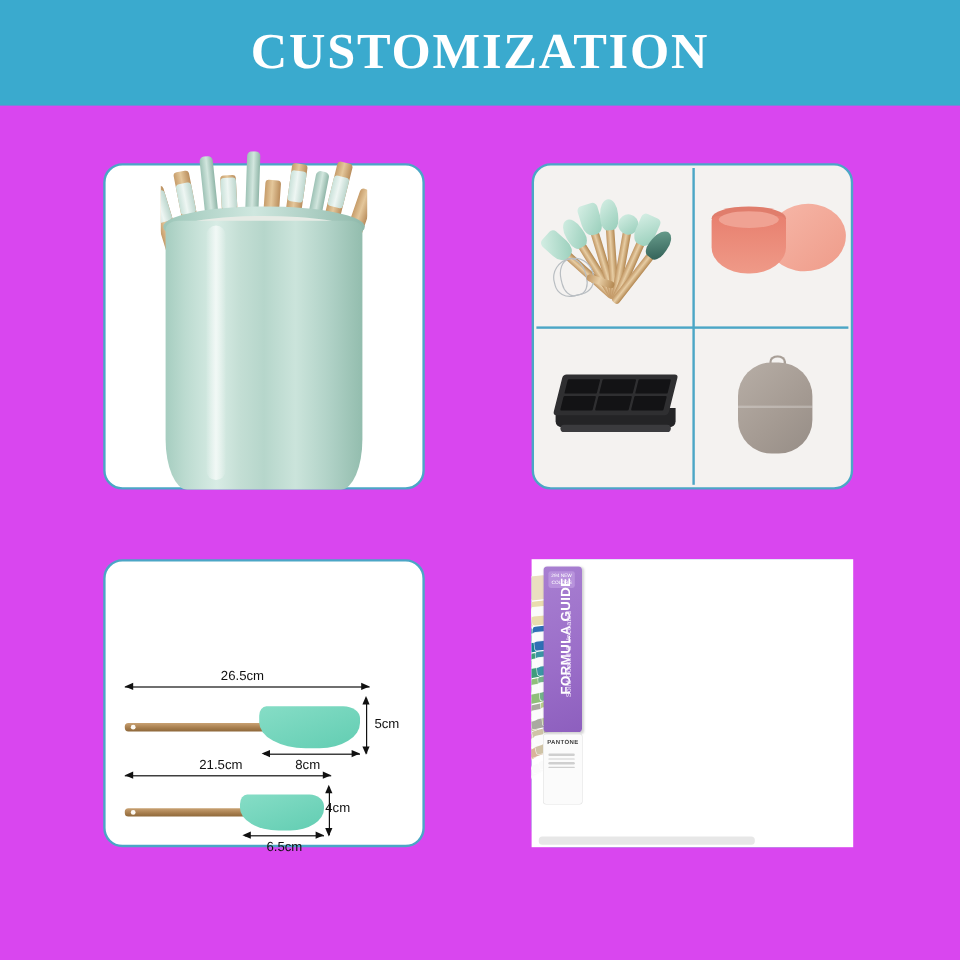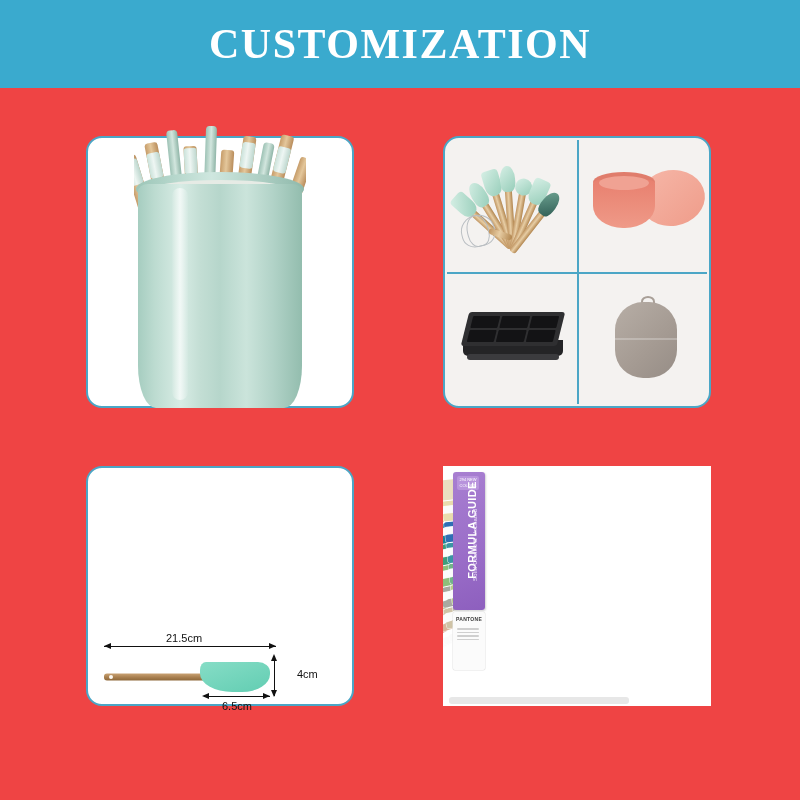--- a/index.html
+++ b/index.html
@@ -1,21 +1,21 @@
 <!DOCTYPE html>
 <html><head>
 <meta charset="utf-8">
 <style>
   html,body{margin:0;padding:0;}
   body{
     width:800px;height:800px;background:#ffffff;
     font-family:"Liberation Sans", sans-serif;
     overflow:hidden;position:relative;
   }
-  #page{width:800px;height:800px;position:relative;background:#ef4444;}
+  #page{width:800px;height:800px;position:relative;background:#d946ef;}
 
   
   .banner{
     position:absolute;left:0;top:0;width:800px;height:88px;
     background:#3aaace;display:flex;align-items:center;justify-content:center;
   }
   .banner-title{
     color:#ffffff;font-family:"Liberation Serif", serif;font-weight:bold;
     font-size:42px;letter-spacing:1.5px;line-height:1;
   }
@@ -299,33 +299,50 @@
         </div>
       </div>
       <div class="caption" id="cap-variety">Great variety of goods</div>
     </div>
 
     <div class="card" id="card-size">
       <div class="panel"></div>
       <div class="size-scene">
 
 
+        <div class="spat" style="left:18px;top:118px;width:222px;height:44px;">
+          <div class="spat-handle" style="width:122px;"></div>
+          <div class="spat-hole"></div>
+          <div class="spat-head" style="left:112px;width:84px;height:35px;border-radius:6px 14px 40% 46%/8px 10px 60% 62%;"></div>
+          <div class="dim-line dim-h" style="left:0;top:-12px;width:204px;"></div>
+          <div class="arrow arrow-l" style="left:0;top:-15px;"></div>
+          <div class="arrow arrow-r" style="left:197px;top:-15px;"></div>
+          <div class="dim-label" style="left:80px;top:-26px;">26.5cm</div>
+          <div class="dim-line dim-v" style="left:201px;top:-2px;height:46px;"></div>
+          <div class="arrow arrow-u" style="left:198px;top:-4px;"></div>
+          <div class="arrow arrow-d" style="left:198px;top:38px;"></div>
+          <div class="dim-label" style="left:208px;top:14px;">5cm</div>
+          <div class="dim-line dim-h" style="left:116px;top:44px;width:80px;"></div>
+          <div class="arrow arrow-l" style="left:114px;top:41px;"></div>
+          <div class="arrow arrow-r" style="left:189px;top:41px;"></div>
+          <div class="dim-label" style="left:142px;top:48px;">8cm</div>
+        </div>
 
         <div class="spat" style="left:18px;top:192px;width:190px;height:38px;">
           <div class="spat-handle" style="width:104px;"></div>
           <div class="spat-hole"></div>
           <div class="spat-head" style="left:96px;width:70px;height:30px;border-radius:6px 12px 40% 46%/8px 10px 60% 62%;"></div>
           <div class="dim-line dim-h" style="left:0;top:-12px;width:172px;"></div>
           <div class="arrow arrow-l" style="left:0;top:-15px;"></div>
           <div class="arrow arrow-r" style="left:165px;top:-15px;"></div>
           <div class="dim-label" style="left:62px;top:-26px;">21.5cm</div>
           <div class="dim-line dim-v" style="left:170px;top:-2px;height:40px;"></div>
           <div class="arrow arrow-u" style="left:167px;top:-4px;"></div>
           <div class="arrow arrow-d" style="left:167px;top:32px;"></div>
-          <div class="dim-label" style="left:193px;top:10px;">4cm</div>
+          <div class="dim-label" style="left:167px;top:10px;">4cm</div>
           <div class="dim-line dim-h" style="left:100px;top:38px;width:66px;"></div>
           <div class="arrow arrow-l" style="left:98px;top:35px;"></div>
           <div class="arrow arrow-r" style="left:159px;top:35px;"></div>
           <div class="dim-label" style="left:118px;top:42px;">6.5cm</div>
         </div>
 
       </div>
 
     </div>
 

